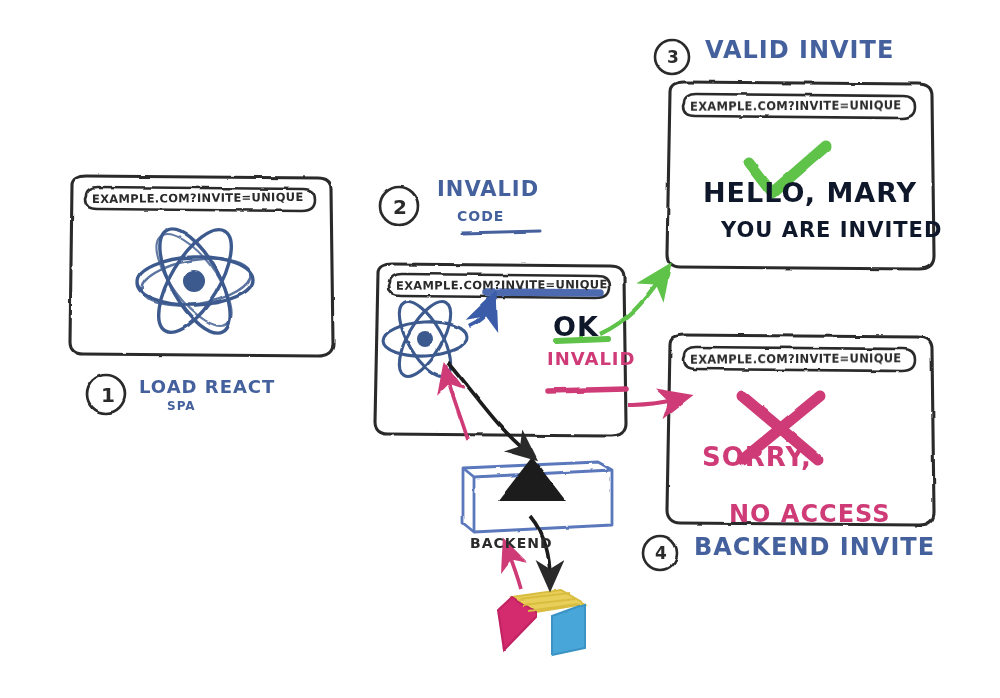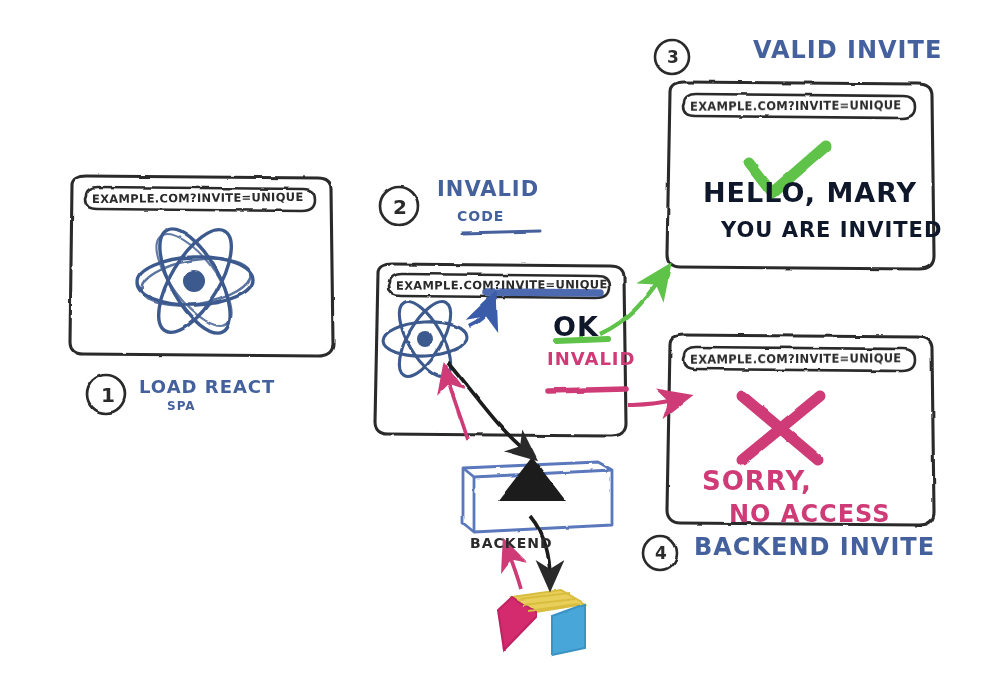--- a/index.html
+++ b/index.html
@@ -167,23 +167,23 @@
 
 <div class="txt url-text" style="left:396px;top:278px;font-size:11.5px;transform:rotate(-0.4deg);">EXAMPLE.COM?INVITE=UNIQUE</div>
 <div class="txt hand black-ink" style="left:393px;top:195px;font-size:20px;">2</div>
 <div class="txt hand blue-ink" style="left:437px;top:177px;font-size:21px;">INVALID</div>
 <div class="txt hand blue-ink" style="left:427px;top:208px;font-size:14px;margin-left:30px;">CODE</div>
 <div class="txt hand green-ink" style="left:553px;top:311px;font-size:27px;">OK</div>
 <div class="txt hand pink-ink" style="left:547px;top:348px;font-size:18px;">INVALID</div>
 
 <div class="txt url-text" style="left:690px;top:99px;font-size:11.5px;transform:rotate(-0.4deg);">EXAMPLE.COM?INVITE=UNIQUE</div>
 <div class="txt hand black-ink" style="left:667px;top:47px;font-size:17px;">3</div>
-<div class="txt hand blue-ink" style="left:705px;top:36px;font-size:24px;margin-left:48px;">VALID INVITE</div>
+<div class="txt hand blue-ink" style="left:705px;top:36px;font-size:24px;">VALID INVITE</div>
 <div class="txt hand green-ink" style="left:703px;top:177px;font-size:27px;">HELLO, MARY</div>
 <div class="txt hand green-ink" style="left:721px;top:218px;font-size:21px;">YOU ARE INVITED</div>
 
 <div class="txt url-text" style="left:690px;top:352px;font-size:11.5px;transform:rotate(-0.4deg);">EXAMPLE.COM?INVITE=UNIQUE</div>
 <div class="txt hand black-ink" style="left:655px;top:543px;font-size:17px;">4</div>
 <div class="txt hand blue-ink" style="left:694px;top:533px;font-size:24px;">BACKEND INVITE</div>
-<div class="txt hand pink-ink" style="left:702px;top:466px;font-size:26px;">SORRY,</div>
+<div class="txt hand pink-ink" style="left:702px;top:442px;font-size:26px;">SORRY,</div>
 <div class="txt hand pink-ink" style="left:729px;top:500px;font-size:24px;">NO ACCESS</div>
 
 <div class="txt hand black-ink" style="left:470px;top:535px;font-size:14px;">BACKEND</div>
 
 </body></html>

